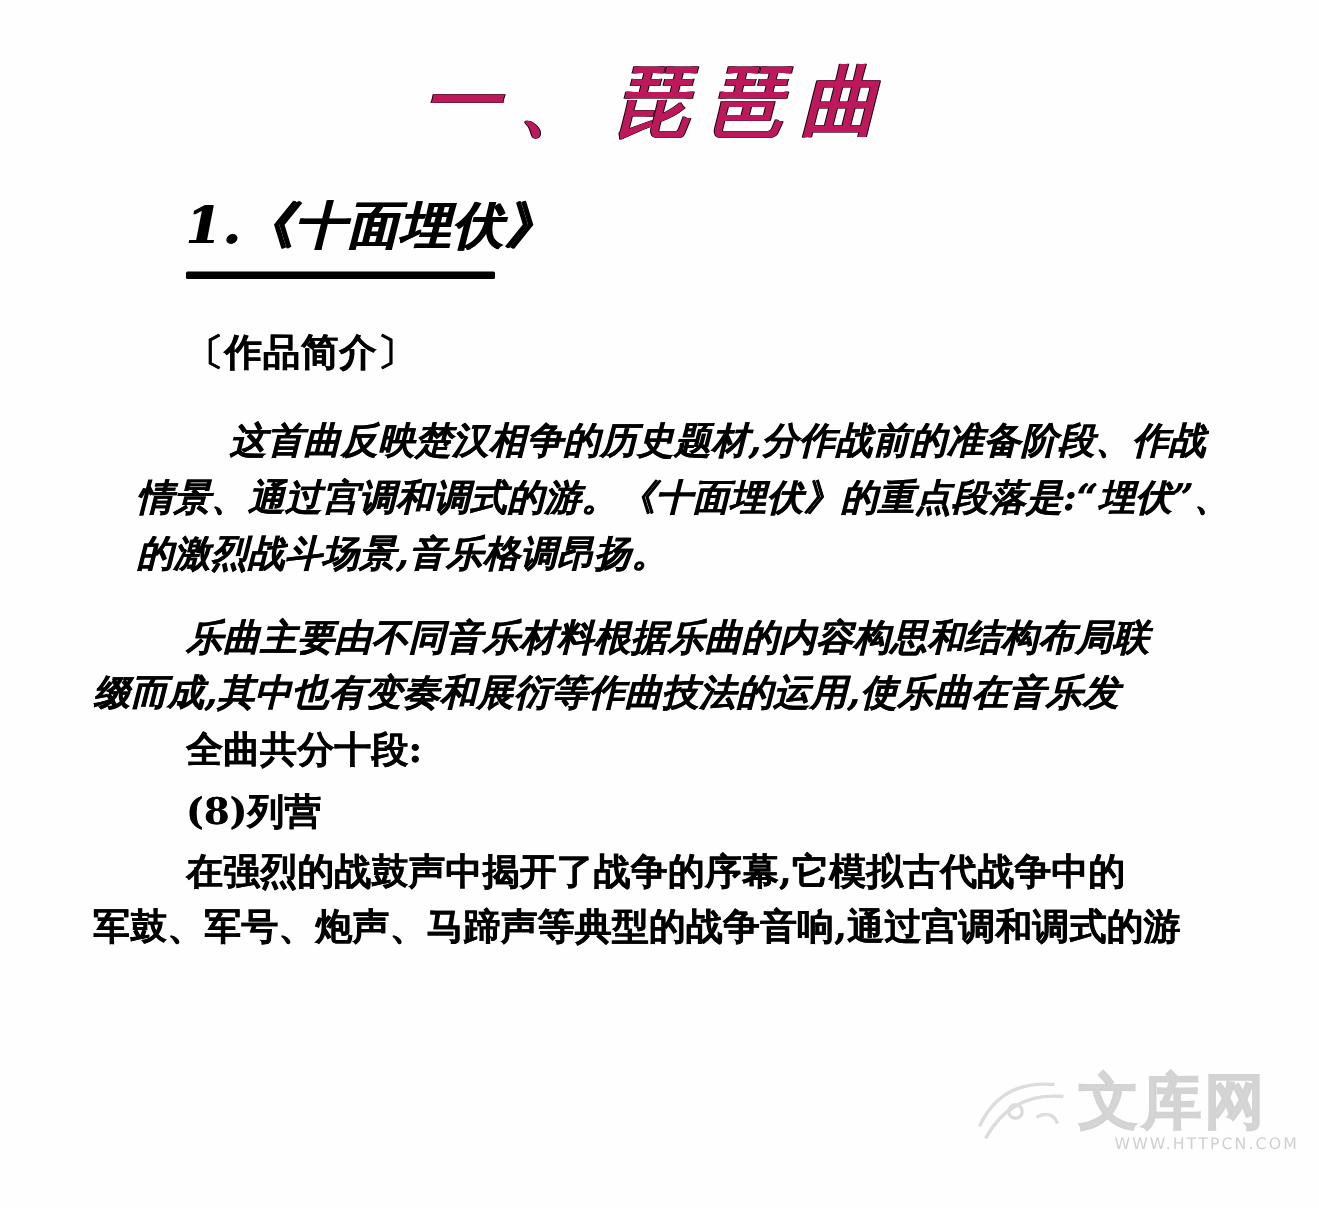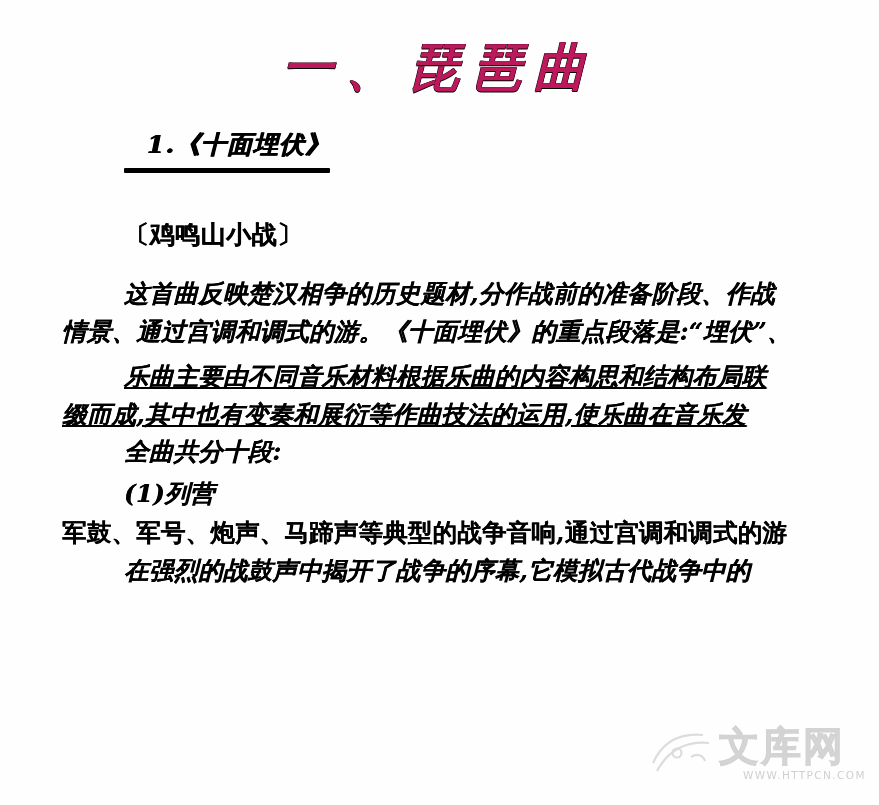--- a/index.html
+++ b/index.html
@@ -38,27 +38,26 @@
     text-shadow: 0.6px 0 0 #000, -0.6px 0 0 #000, 0 0.6px 0 #000;
   }
 
   
   .subtitle-wrap {
     position: absolute;
     top: 128px;
     left: 124px;
   }
   .subtitle {
-    font-size: 25px;
+    font-size: 34px;
     font-weight: bold;
     font-style: italic;
     letter-spacing: 1px;
     white-space: nowrap;
     text-shadow: 0.5px 0 0 #000, -0.5px 0 0 #000;
-    margin-left: 23px;
   }
   .subtitle-rule {
     margin-top: 7px;
     width: 206px;
     height: 5px;
     background: #000;
     border-radius: 1px;
   }
 
   
@@ -81,31 +80,31 @@
 
   .line-list { margin: 0; }
   .line {
     font-size: 24.5px;
     line-height: 37.5px;
     font-weight: bold;
     letter-spacing: 0.2px;
     white-space: nowrap;
     text-shadow: 0.35px 0 0 #000;
   }
-  .line.indent { margin-left: 62px; font-style: italic; }
+  .line.indent { margin-left: 62px; }
   .line.slant { font-style: italic; }
 
-  .para-p1 { margin-top: 24px; }
-  .para-p2 { margin-top: 8px; text-decoration: underline; }
+  .para-p1 { margin-top: 24px; margin-left: 29px; }
+  .para-p2 { margin-top: 18px; }
 
   
   .watermark {
     position: absolute;
     right: 14px;
-    bottom: 14px;
+    bottom: 26px;
     width: 220px;
     height: 74px;
     opacity: 0.55;
     pointer-events: none;
   }
   .wm-text {
     position: absolute;
     left: 74px;
     top: 2px;
     font-size: 40px;
@@ -139,40 +138,41 @@
 
   <div class="doc-title">一、琵琶曲</div>
 
   <div class="subtitle-wrap">
     <div class="subtitle">1.《十面埋伏》</div>
     <div class="subtitle-rule"></div>
   </div>
 
   <div class="body-block">
 
-    <div class="section-head">〔鸡鸣山小战〕</div>
+    <div class="section-head">〔作品简介〕</div>
 
     <div class="line-list para-p1">
       <div class="line slant indent">这首曲反映楚汉相争的历史题材,分作战前的准备阶段、作战</div>
       <div class="line slant">情景、通过宫调和调式的游。《十面埋伏》的重点段落是:“埋伏”、</div>
+      <div class="line slant">的激烈战斗场景,音乐格调昂扬。</div>
     </div>
 
     <div class="line-list para-p2">
       <div class="line slant indent">乐曲主要由不同音乐材料根据乐曲的内容构思和结构布局联</div>
       <div class="line slant">缀而成,其中也有变奏和展衍等作曲技法的运用,使乐曲在音乐发</div>
     </div>
 
 
     <div class="line indent" style="margin-bottom:4px;">全曲共分十段:</div>
 
-    <div class="line indent" style="margin-bottom:2px;">(1)列营</div>
+    <div class="line indent" style="margin-bottom:2px;">(8)列营</div>
 
     <div class="line-list">
+      <div class="line indent">在强烈的战鼓声中揭开了战争的序幕,它模拟古代战争中的</div>
       <div class="line">军鼓、军号、炮声、马蹄声等典型的战争音响,通过宫调和调式的游</div>
-      <div class="line indent">在强烈的战鼓声中揭开了战争的序幕,它模拟古代战争中的</div>
     </div>
 
   </div>
 
   <div class="watermark">
     <svg class="wm-mark" viewBox="0 0 70 58">
       <path d="M6 40 C16 18, 34 10, 56 12" fill="none" stroke="#c2c2c2" stroke-width="2.2"></path>
       <path d="M10 48 C22 26, 40 18, 62 20" fill="none" stroke="#c2c2c2" stroke-width="2.2"></path>
       <circle cx="30" cy="30" r="4.5" fill="none" stroke="#c2c2c2" stroke-width="2.2"></circle>
       <path d="M44 34 C50 30, 56 32, 58 38" fill="none" stroke="#c2c2c2" stroke-width="2.2"></path>

